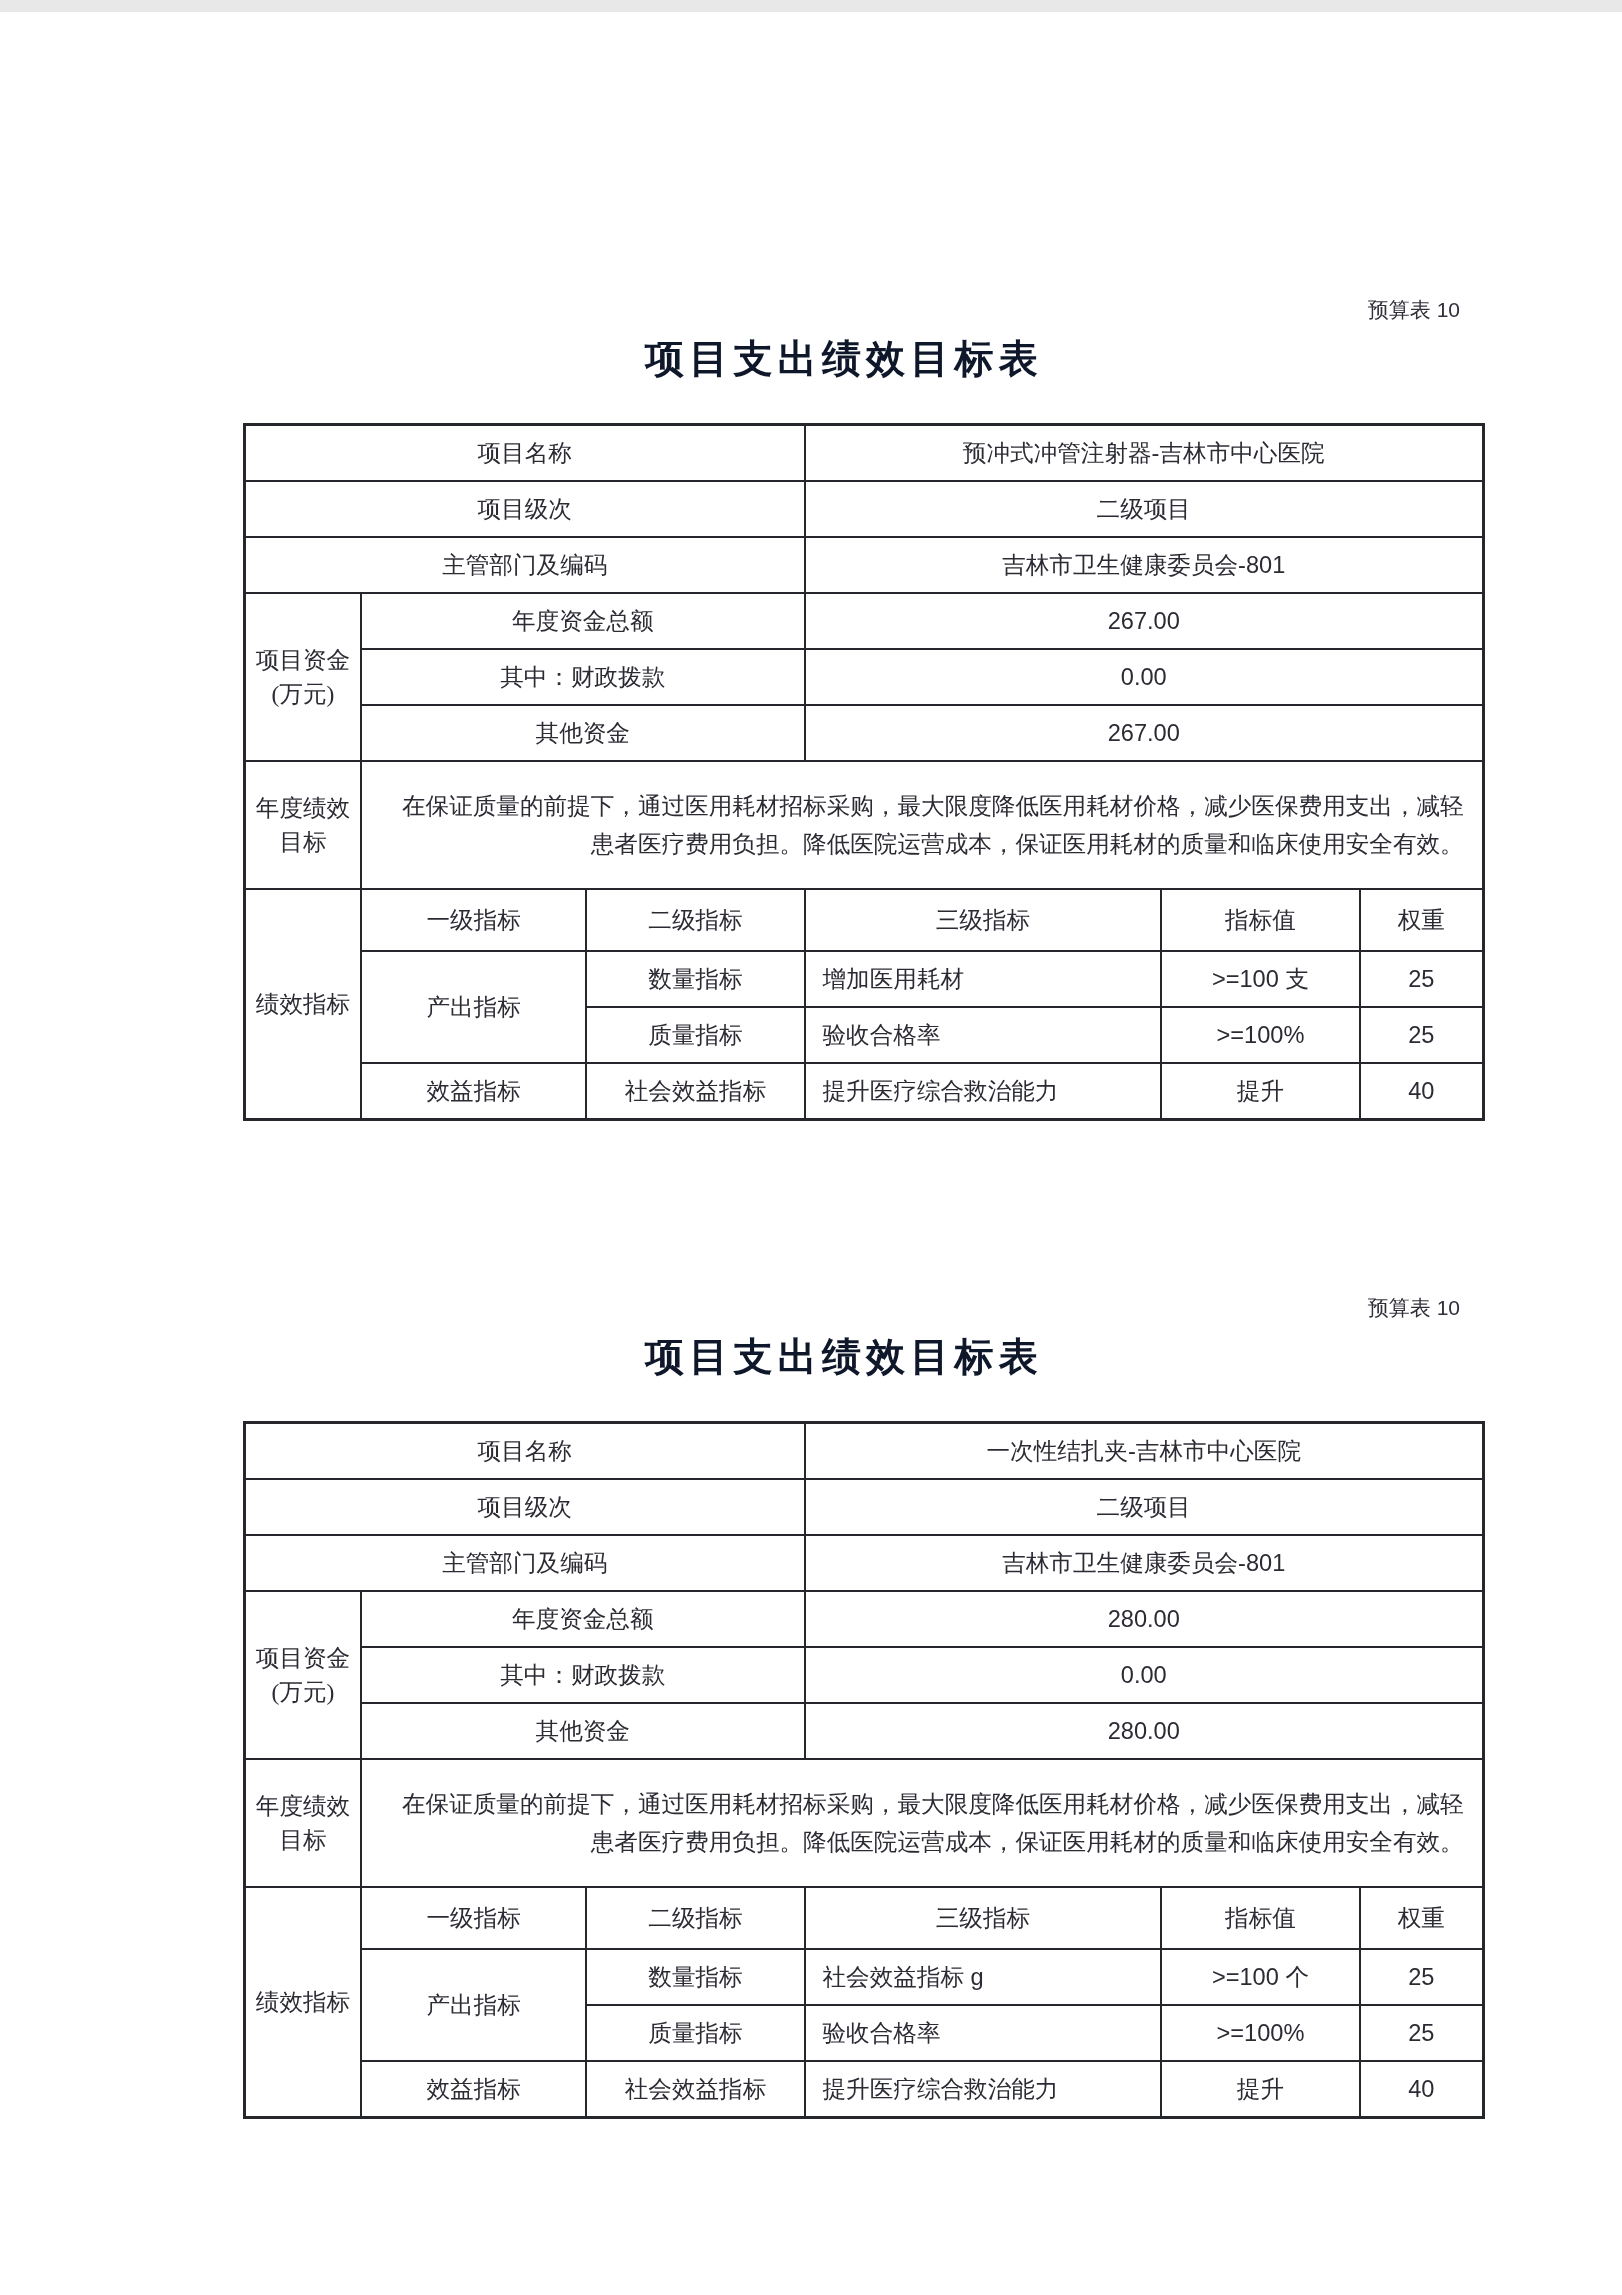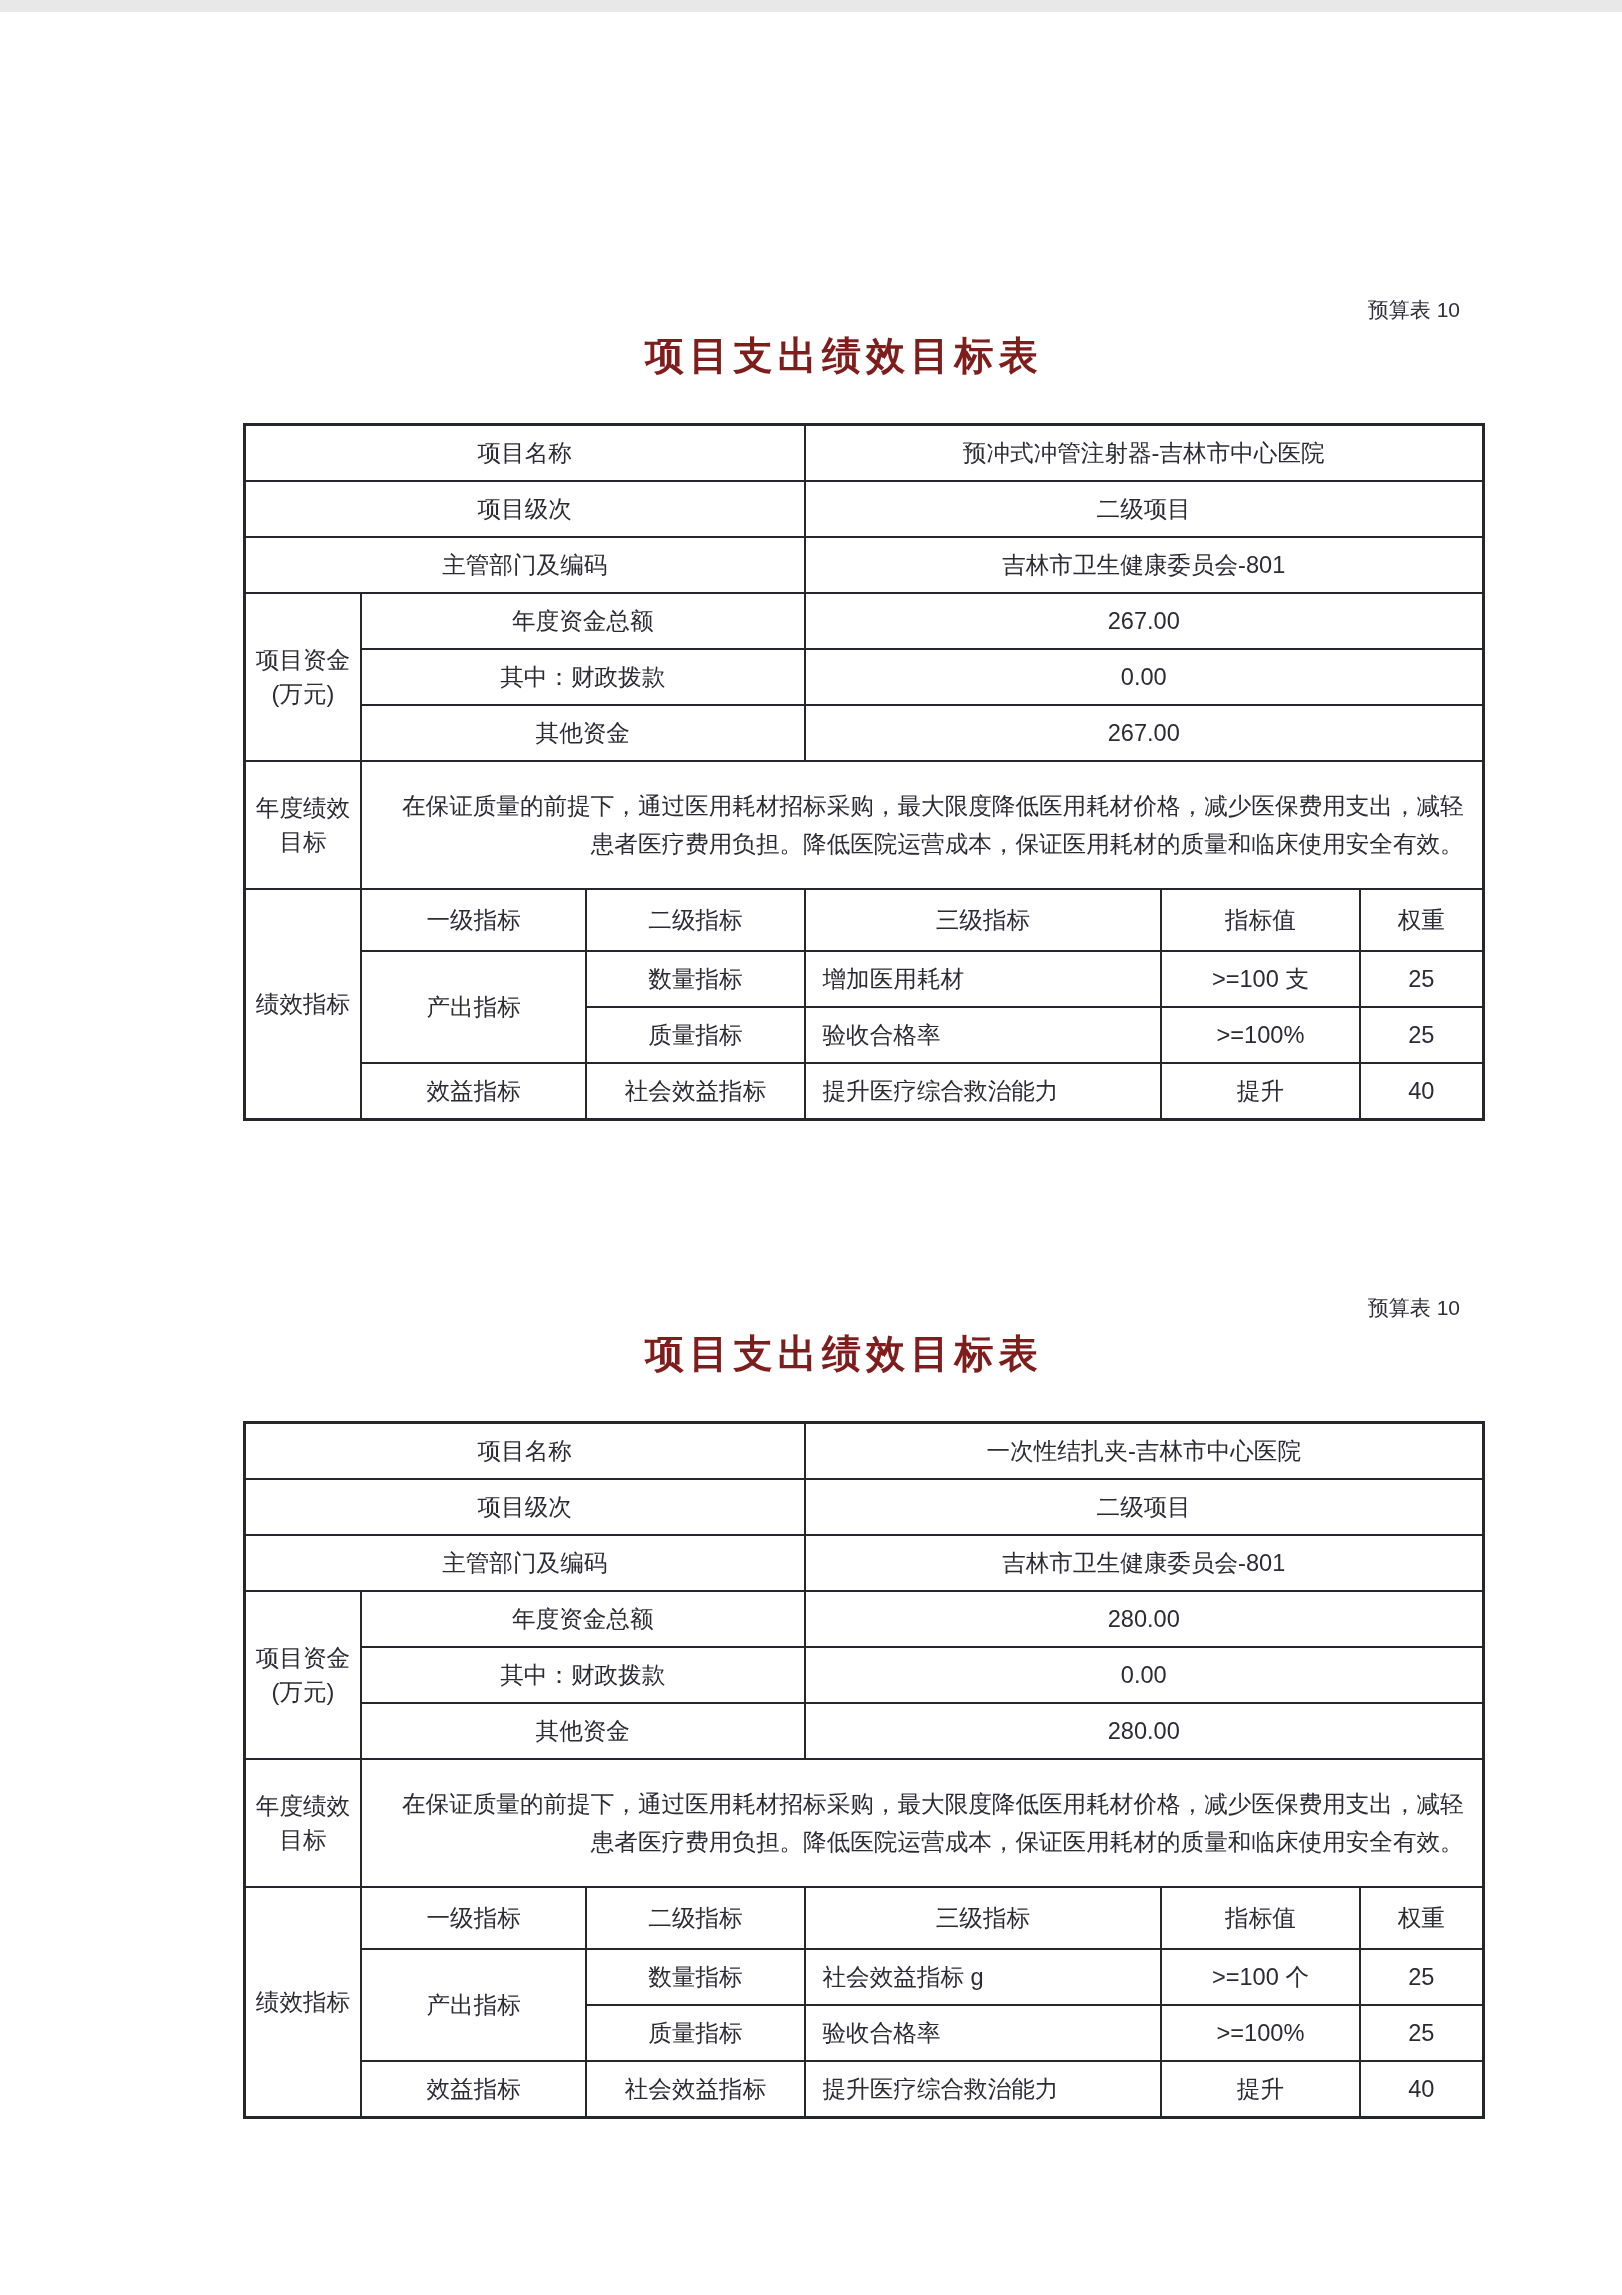--- a/index.html
+++ b/index.html
@@ -30,24 +30,23 @@
     color: #30303a;
     height: 29px;
     line-height: 29px;
   }
   .title {
     margin: 9.2px 0 0 0;
     text-align: center;
     font-size: 39px;
     font-weight: 700;
     letter-spacing: 5.2px;
-    color: #7f1d1d;
+    color: #0f172a;
     height: 52px;
     line-height: 52px;
-    font-family: Liberation Mono, monospace;
   }
   .grid-wrap { margin-top: 38px; padding-left: 40px; }
   table.grid {
     border-collapse: collapse;
     table-layout: fixed;
     width: 100%;
     border: 3.3px solid #26262d;
   }
   table.grid td {
     border: 2px solid #26262d;
@@ -72,21 +71,21 @@
   .lab { text-align: center; }
   .txt {
     text-align: right;
     padding: 13px 18.3px;
     line-height: 1.62;
   }
   .txt3 {
     text-align: left;
     padding-left: 17px;
   }
-  .two-line div { line-height: 1.45; }
+  .two-line div { line-height: 1.45; font-family: Liberation Serif, serif; }
   .pagefoot {
     margin-top: 195px;
     width: 1622px;
     text-align: center;
   }
   .pagenum {
     display: inline-block;
     font-size: 31px;
     letter-spacing: 2px;
     color: #363640;

